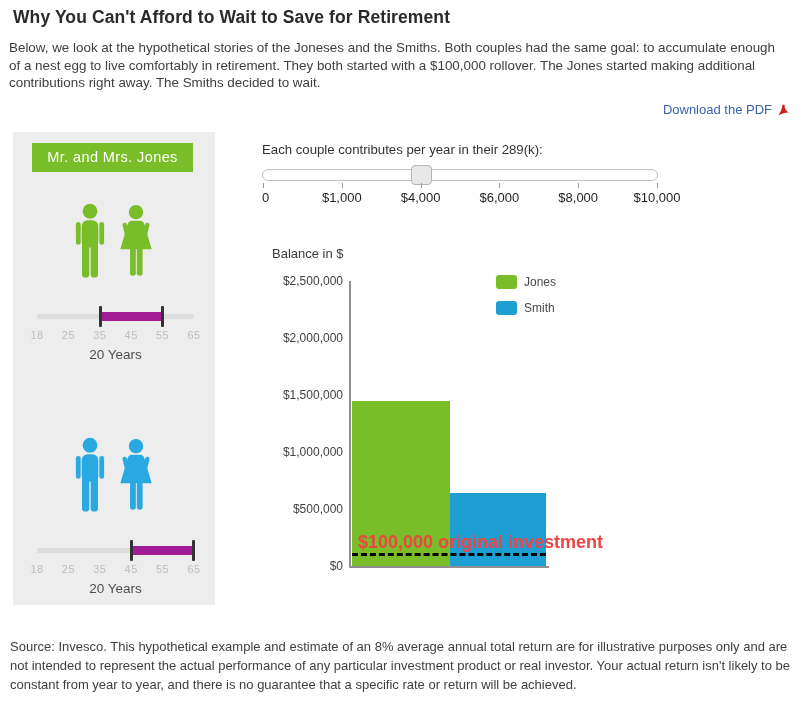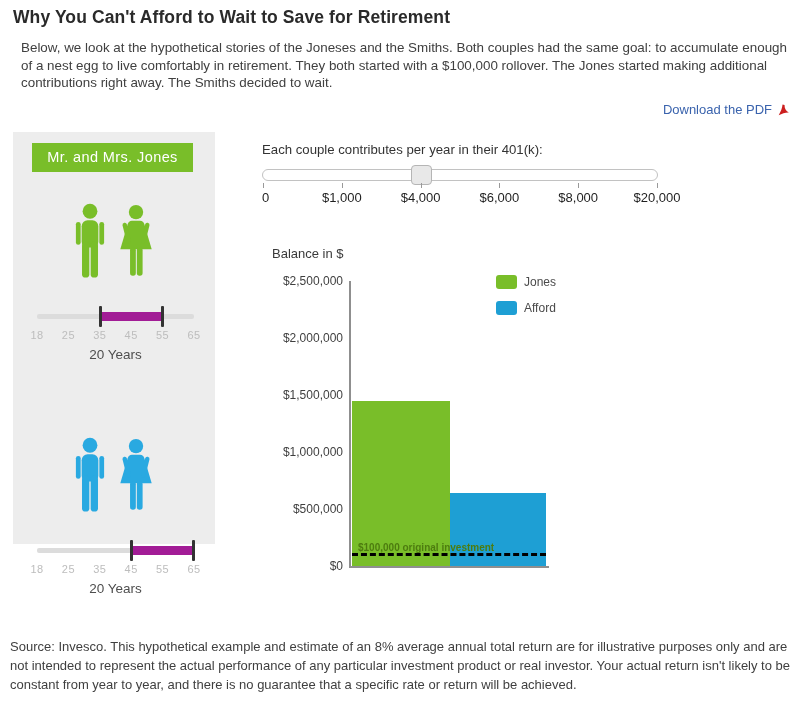--- a/index.html
+++ b/index.html
@@ -2,27 +2,27 @@
 <html><head>
 <meta charset="utf-8">
 <style>
   * { margin:0; padding:0; box-sizing:border-box; }
   html,body { background:#fff; }
   body { width:810px; height:703px; font-family:"Liberation Sans", sans-serif; position:relative; overflow:hidden; }
   .abs { position:absolute; }
 
   
   .page-title { left:13px; top:7px; font-size:17.5px; font-weight:bold; color:#2a2a2a; letter-spacing:.1px; }
-  .intro { left:21px; top:39px; width:772px; font-size:13.4px; line-height:17.5px; color:#404040; }
+  .intro { left:9px; top:39px; width:772px; font-size:13.4px; line-height:17.5px; color:#404040; }
   .download { top:102px; right:20px; display:flex; align-items:center; gap:5px; cursor:pointer; }
   .download a { font-size:13px; text-decoration:none; }
   .pdficon svg { display:block; }
 
   
-  .panel { left:13px; top:132px; width:202px; height:412px; background:#ededed; }
+  .panel { left:13px; top:132px; width:202px; height:473px; background:#ededed; }
   .card { position:absolute; left:0; width:202px; height:228px; }
   .card.jones { top:11px; } .card.smith { top:245px; }
   .badge { position:absolute; left:19px; top:0; width:161px; height:29px; line-height:29px;
            text-align:center; color:#fff; font-size:14.5px; letter-spacing:.4px; }
   .people { position:absolute; left:0; right:0; top:55px; height:88px; display:flex;
             justify-content:center; align-items:flex-start; gap:10px; }
   .people svg { overflow:visible; }
   .age-slider { position:absolute; left:24px; top:163px; width:157px; height:21px; }
   .age-track { position:absolute; left:0; right:0; top:8px; height:5px; background:#dcdcdc; border-radius:2px; }
   .age-range { position:absolute; top:6px; height:9px; }
@@ -46,21 +46,21 @@
   .balance-title { left:272px; top:246px; font-size:13px; color:#3a3a3a; }
   .yticks { left:243px; top:0; width:100px; height:600px; }
   .yticks span { position:absolute; right:0; text-align:left; font-size:12px; color:#3f3f3f; white-space:nowrap; }
   .yaxis-line { left:349px; top:281px; width:2px; height:287px; background:#8f8f8f; }
   .xaxis-line { left:349px; top:566px; width:200px; height:2px; background:#8f8f8f; }
   .plot { left:351px; top:282px; width:200px; height:285px; }
   .bar { position:absolute; bottom:0; }
   .bar.b0 { left:1px; width:98px; }
   .bar.b1 { left:99px; width:96px; }
   .invest-line { position:absolute; left:1px; width:194px; border-top:3px dashed #000; }
-  .invest-label { position:absolute; left:7px; bottom:14px; font-size:10px; font-weight:bold; color:#4d7c0f; white-space:nowrap; }
+  .invest-label { position:absolute; left:7px; bottom:14px; font-size:18px; font-weight:bold; color:#ef4444; white-space:nowrap; }
   .legend { left:496px; top:275px; }
   .legend-row { display:flex; align-items:center; gap:7px; margin-bottom:12px; }
   .legend-swatch { width:21px; height:14px; border-radius:3px; }
   .legend-label { font-size:12px; color:#4a4a4a; }
 
   .source { left:10px; top:637px; width:788px; font-size:13px; line-height:19px; color:#3f3f3f; }
 </style>
 </head>
 <body>
 
@@ -155,39 +155,39 @@
       <span style="left:20%">25</span>
       <span style="left:40%">35</span>
       <span style="left:60%">45</span>
       <span style="left:80%">55</span>
       <span style="left:100%">65</span>
     </div>
     <div class="duration">20 Years</div>
   </div>
 </div>
 
-<div class="abs contrib-label">Each couple contributes per year in their 401(k):</div>
+<div class="abs contrib-label">Each couple contributes per year in their 289(k):</div>
 <div class="abs ctrack">
   <div class="chandle" id="chandle" style="left: 148px;"></div>
 </div>
 <div class="abs cticks">
   <i style="left:0%"></i>
     <i style="left:20%"></i>
     <i style="left:40%"></i>
     <i style="left:60%"></i>
     <i style="left:80%"></i>
     <i style="left:100%"></i>
 </div>
 <div class="abs clabels">
   <span class="first" style="left:0%">0</span>
   <span style="left:20%">$1,000</span>
   <span style="left:40%">$4,000</span>
   <span style="left:60%">$6,000</span>
   <span style="left:80%">$8,000</span>
-  <span style="left:100%">$20,000</span>
+  <span style="left:100%">$10,000</span>
 </div>
 
 <div class="abs balance-title">Balance in $</div>
 <div class="abs yticks">
   <span style="top:274px">$2,500,000</span>
   <span style="top:331px">$2,000,000</span>
   <span style="top:388px">$1,500,000</span>
   <span style="top:445px">$1,000,000</span>
   <span style="top:502px">$500,000</span>
   <span style="top:559px">$0</span>
@@ -201,17 +201,17 @@
 </div>
 <div class="abs xaxis-line"></div>
 
 <div class="abs legend">
   <div class="legend-row">
     <span class="legend-swatch" style="background: rgb(121, 190, 41);"></span>
     <span class="legend-label">Jones</span>
   </div>
   <div class="legend-row">
     <span class="legend-swatch" style="background: rgb(30, 159, 212);"></span>
-    <span class="legend-label">Afford</span>
+    <span class="legend-label">Smith</span>
   </div>
 </div>
 
 <p class="abs source">Source: Invesco. This hypothetical example and estimate of an 8% average annual total return are for illustrative purposes only and are not intended to represent the actual performance of any particular investment product or real investor. Your actual return isn't likely to be constant from year to year, and there is no guarantee that a specific rate or return will be achieved.</p>
 
 </body></html>

